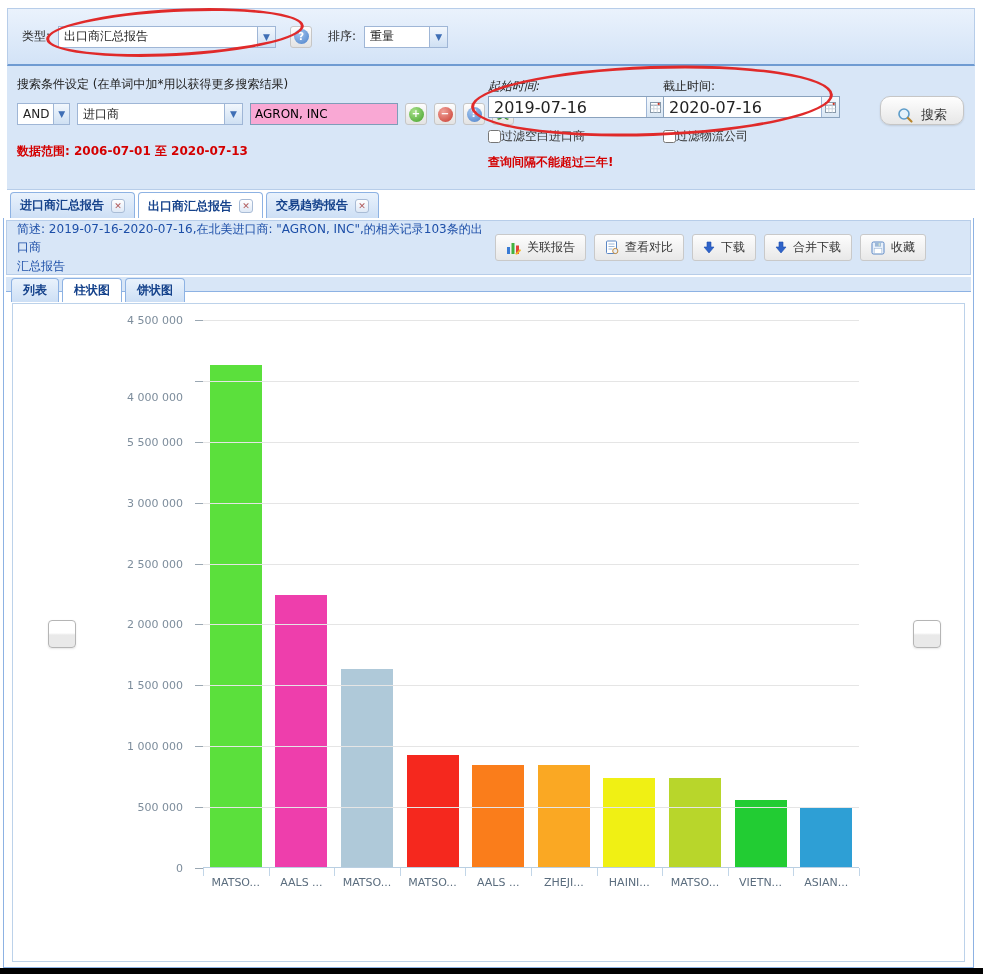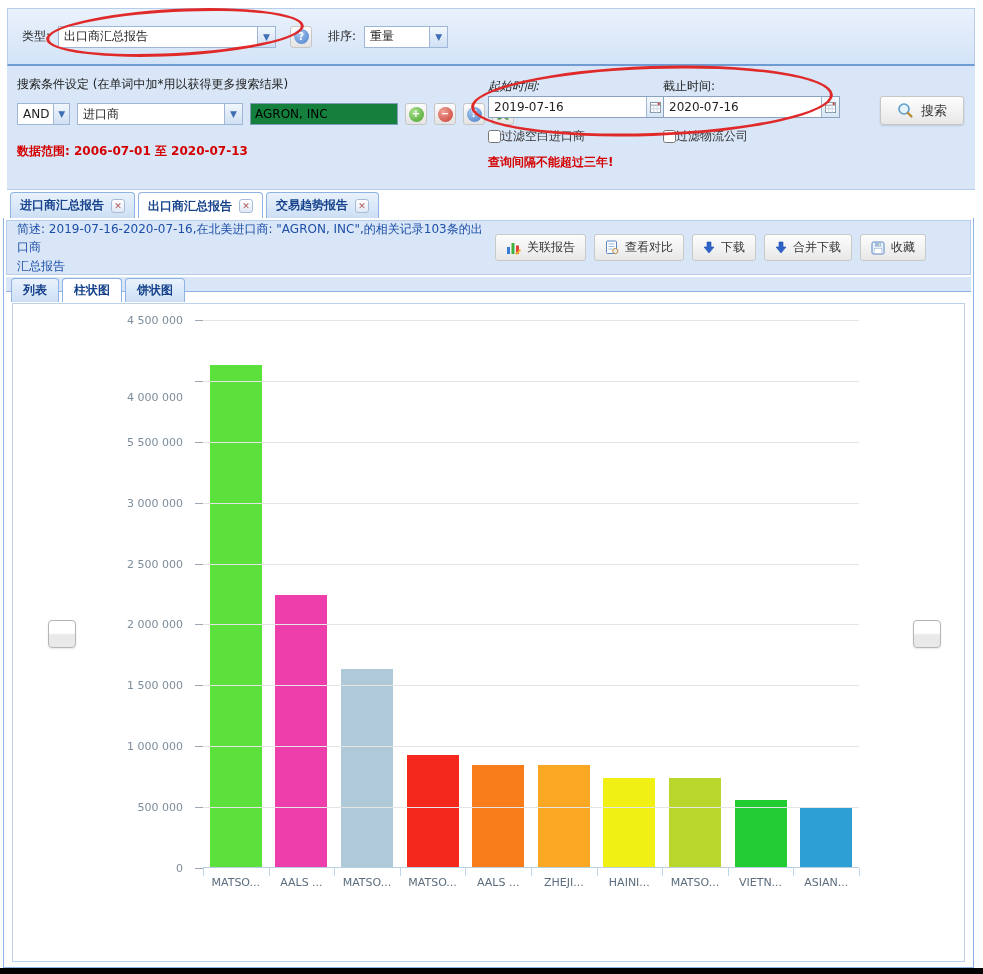--- a/index.html
+++ b/index.html
@@ -35,36 +35,36 @@
     border:1px solid #c6c6c6; border-radius:3px;
     display:inline-flex; align-items:center; justify-content:center; cursor:pointer;
   }
   .ball { width:15px; height:15px; border-radius:50%; color:#fff; font-size:10px; font-weight:bold;
     display:flex; align-items:center; justify-content:center; line-height:1; }
   .ball-help  { background:radial-gradient(circle at 35% 30%,#a5c8f0,#4a7fc9); }
   .ball-plus  { background:radial-gradient(circle at 35% 30%,#a9e18b,#43a02a); }
   .ball-minus { background:radial-gradient(circle at 35% 30%,#f0a29a,#c93a2e); }
   .lang-btn { color:#2f8f2f; font-weight:bold; font-size:12px; }
   .tinput {
-    height:22px; border:1px solid #7f9db9; font-size:12px; padding:0 4px; background:#15803d;
+    height:22px; border:1px solid #7f9db9; font-size:12px; padding:0 4px; background:#f9a8d4;
     font-family:"DejaVu Sans","Liberation Sans",sans-serif;
   }
   .red-note { color:#d40000; font-weight:bold; font-size:12px; }
   .dinput {
     width:177px; height:22px; background:#fff; border:1px solid #8aa2bd;
-    display:flex; align-items:center; justify-content:space-between; padding-left:5px; font-size:12px;
+    display:flex; align-items:center; justify-content:space-between; padding-left:5px; font-size:16px;
   }
   .cal-btn { width:18px; height:20px; background:linear-gradient(#f5f9fd,#d8e6f4);
     border-left:1px solid #9fb6d6; display:flex; align-items:center; justify-content:center; cursor:pointer; }
   .cbrow { display:flex; align-items:center; gap:0; font-size:12px; color:#333; }
   .cbrow input { width:13px; height:13px; margin:0; }
   .search-btn {
     position:absolute; left:873px; top:30px; width:84px; height:29px;
-    background:linear-gradient(#fefefe,#e7e7e7); border:1px solid #c6c6c6; border-radius:3px;
-    display:flex; align-items:center; justify-content:center; gap:7px;
+    background:linear-gradient(#fefefe,#e7e7e7); border:1px solid #c6c6c6; border-radius:10px;
+    display:flex; align-items:flex-end; justify-content:center; gap:7px;
     font-size:13px; color:#333; cursor:pointer; box-shadow:0 1px 2px rgba(0,0,0,.12);
   }
   
   .ellipse { position:absolute; border:3px solid #e02a2a; border-radius:50%; z-index:50; pointer-events:none; }
   .ellipse1 { left:46px; top:9px;  width:258px; height:47px; transform:rotate(-3deg); }
   .ellipse2 { left:471px; top:66px; width:362px; height:70px; transform:rotate(-2deg); }
   
   .tabstrip { position:absolute; left:7px; top:192px; width:968px; height:26px;
     display:flex; gap:3px; padding-left:3px; }
   .tab {

